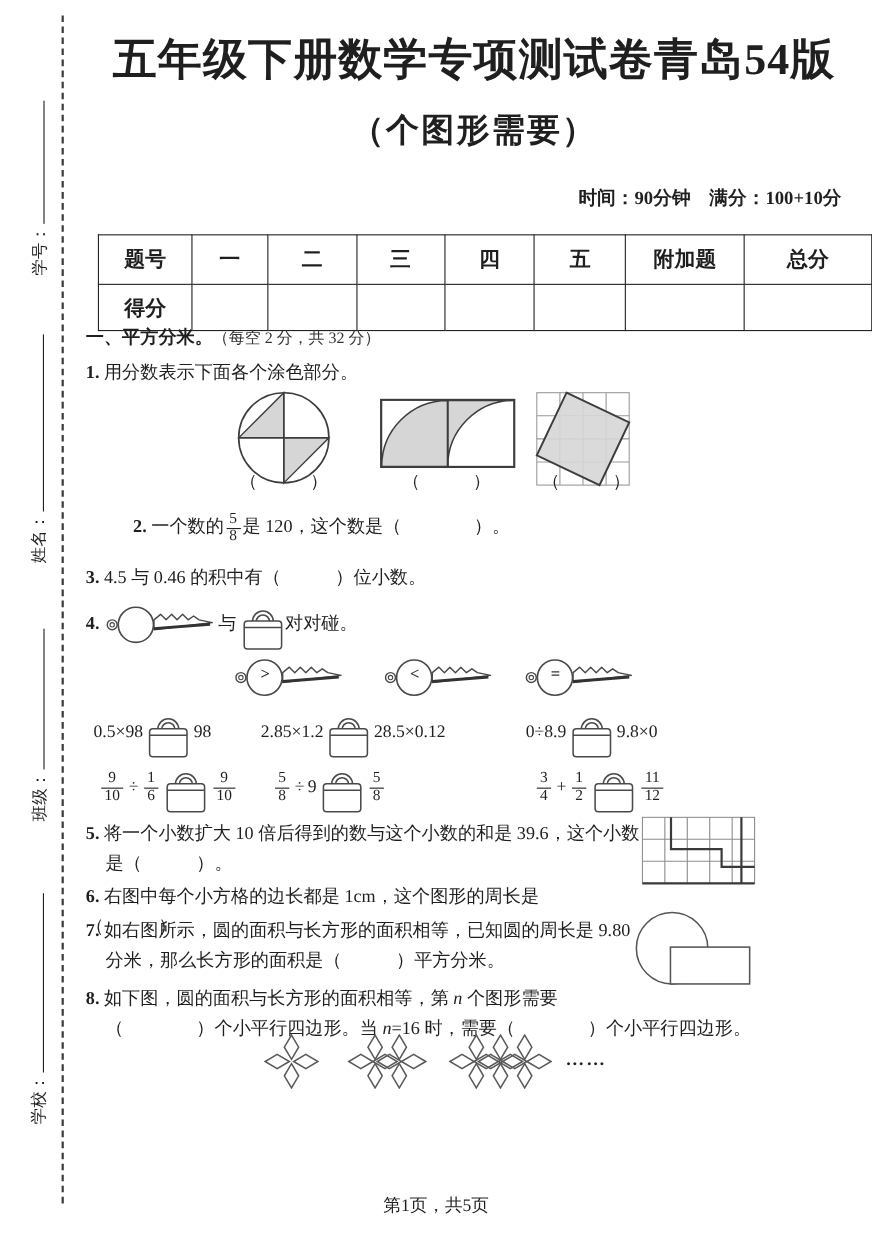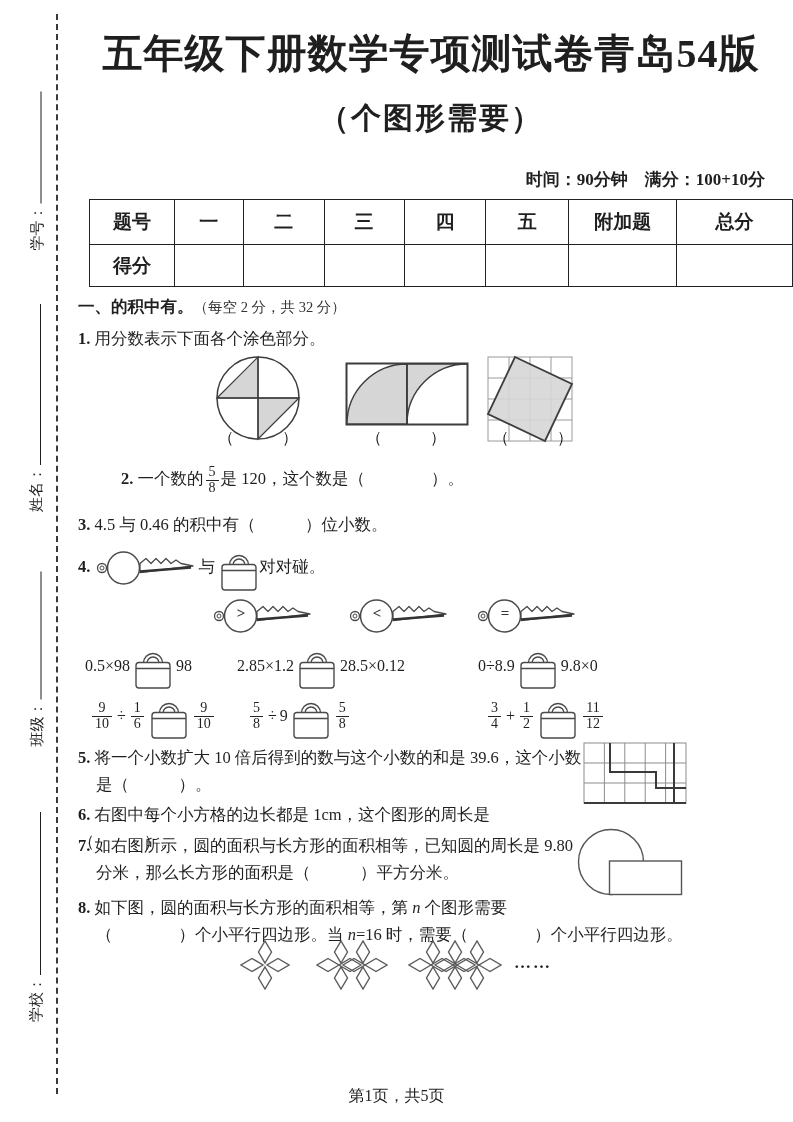--- a/index.html
+++ b/index.html
@@ -10,21 +10,21 @@
   .sb-field{position:absolute;height:24px;line-height:24px;transform:rotate(-90deg);
             font-size:15px;white-space:nowrap;text-align:left;}
   .sb-line{display:inline-block;height:14px;border-bottom:1.6px solid #1f1f1f;margin-left:2px;vertical-align:baseline;}
   
   .title{position:absolute;left:75px;width:712px;top:26px;text-align:center;
          font-size:40px;font-weight:bold;letter-spacing:1px;}
   .subtitle{position:absolute;left:75px;width:712px;top:98px;text-align:center;
             font-size:30px;font-weight:bold;letter-spacing:2px;}
   .info{position:absolute;right:28px;top:168px;font-size:17px;font-weight:bold;}
   
-  table.score{position:absolute;left:89px;top:199px;border-collapse:collapse;table-layout:fixed;padding-left:43px;}
+  table.score{position:absolute;left:89px;top:213px;border-collapse:collapse;table-layout:fixed;padding-left:43px;}
   table.score td{border:1.6px solid #222;text-align:center;font-size:19px;font-weight:bold;
                  height:44px;padding:0;}
   table.score tr.r2 td{height:41px;}
   
   .sec{position:absolute;left:78px;font-size:17px;}
   .sec b{font-family:"Liberation Sans","DejaVu Sans",sans-serif;font-size:16.5px;}
   .sec .note{font-size:14.5px;color:#333;}
   .q{position:absolute;left:78px;width:700px;font-size:16.5px;line-height:27px;}
   .q .qno{font-weight:bold;}
   .narrow{width:505px;}
@@ -113,21 +113,21 @@
       <td></td>
       <td></td>
       <td></td>
       <td></td>
       <td></td>
     </tr>
   </tbody>
     </table>
 
   <div class="sec" style="top:296px;">
-    <b>一、的积中有。</b><span class="note">（每空 2 分，共 32 分）</span>
+    <b>一、平方分米。</b><span class="note">（每空 2 分，共 32 分）</span>
   </div>
 
   <div class="q" style="top:325px;">
     <span class="qno">1.</span>
     <span>用分数表示下面各个涂色部分。</span>
   </div>
 
   <div class="figrow-item" style="left:212px;top:352px;">
     <svg width="92" height="92">
       <circle cx="46" cy="46" r="41" fill="none" stroke="#3d3d3d" stroke-width="1.5"></circle>

